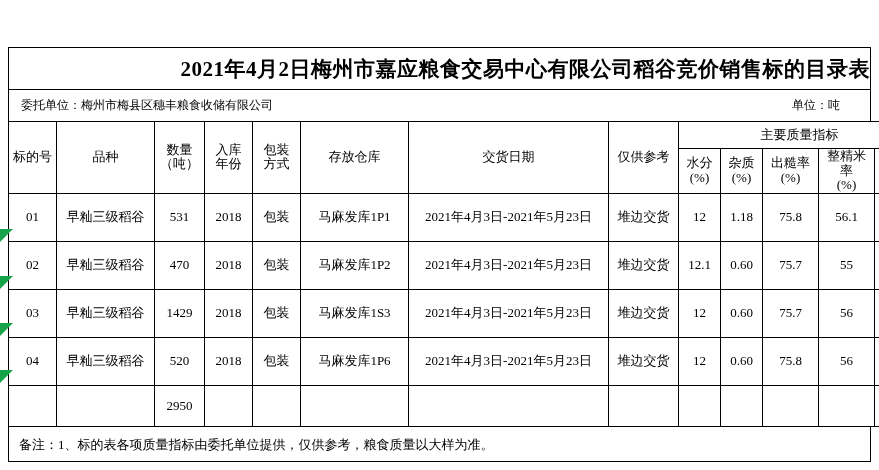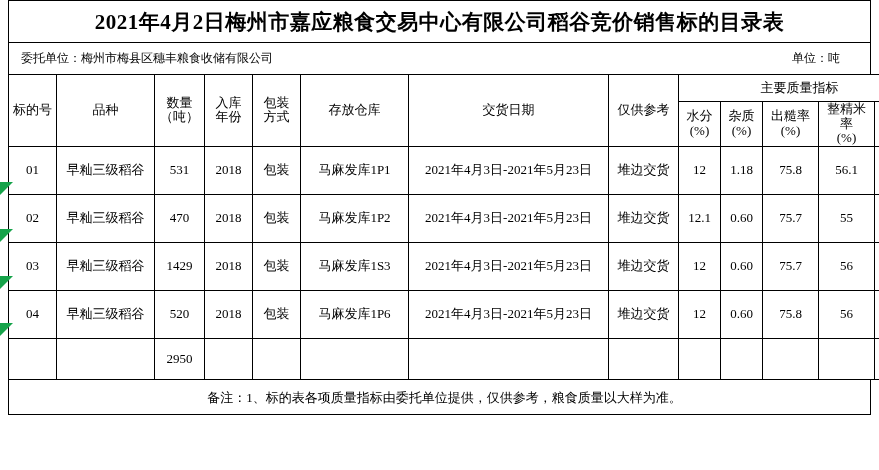--- a/index.html
+++ b/index.html
@@ -18,24 +18,25 @@
     position: relative;
     width: 879px;
     height: 470px;
     box-sizing: border-box;
     padding: 0 8px;
   }
   .title-row {
     height: 42px;
     display: flex;
     align-items: center;
-    justify-content: center;
+    justify-content: flex-end;
     border: 1px solid #000;
     border-bottom: none;
     box-sizing: border-box;
+    margin-top: 47px;
   }
   .title-text {
     font-family: "Liberation Serif", serif;
     font-size: 21px;
     font-weight: bold;
     letter-spacing: 0.5px;
     white-space: nowrap;
   }
   .meta-row {
     height: 32px;
@@ -94,21 +95,20 @@
     font-size: 13.5px;
   }
   .notes {
     border: 1px solid #000;
     border-top: none;
     box-sizing: border-box;
     font-family: "Liberation Serif", serif;
     font-size: 13px;
     padding: 6px 0 4px 10px;
     line-height: 1.85;
-    text-align: center;
   }
   .note-line { white-space: nowrap; }
   .note-indent { padding-left: 38px; }
   .marker {
     position: absolute;
     left: 0px;
     width: 13px;
     height: 13px;
     background: #16a34a;
     clip-path: polygon(0 0, 100% 0, 0 100%);

